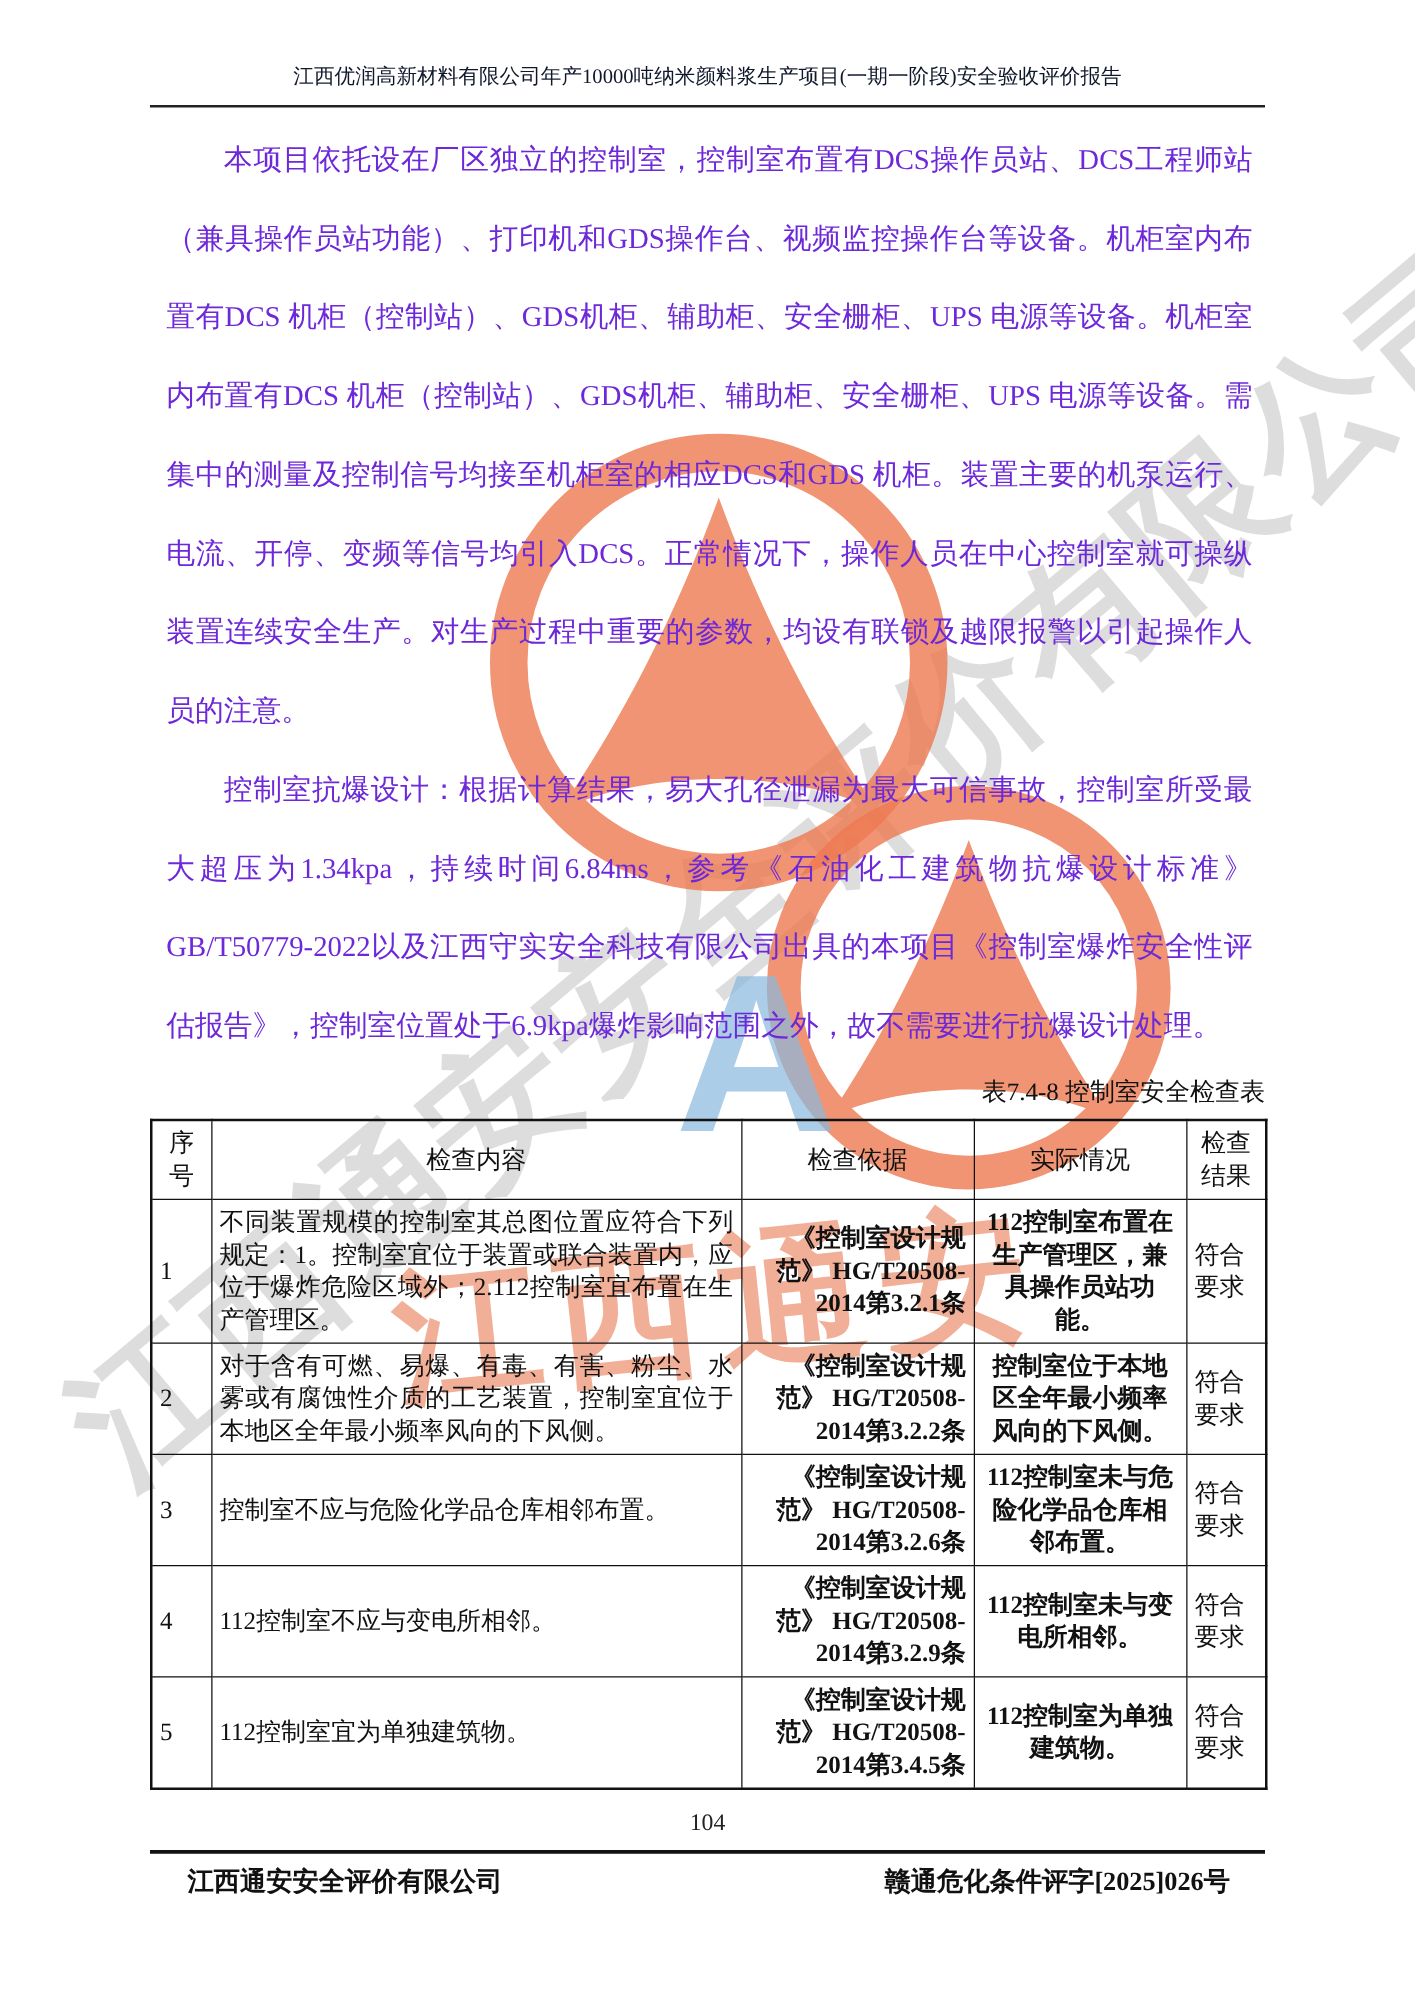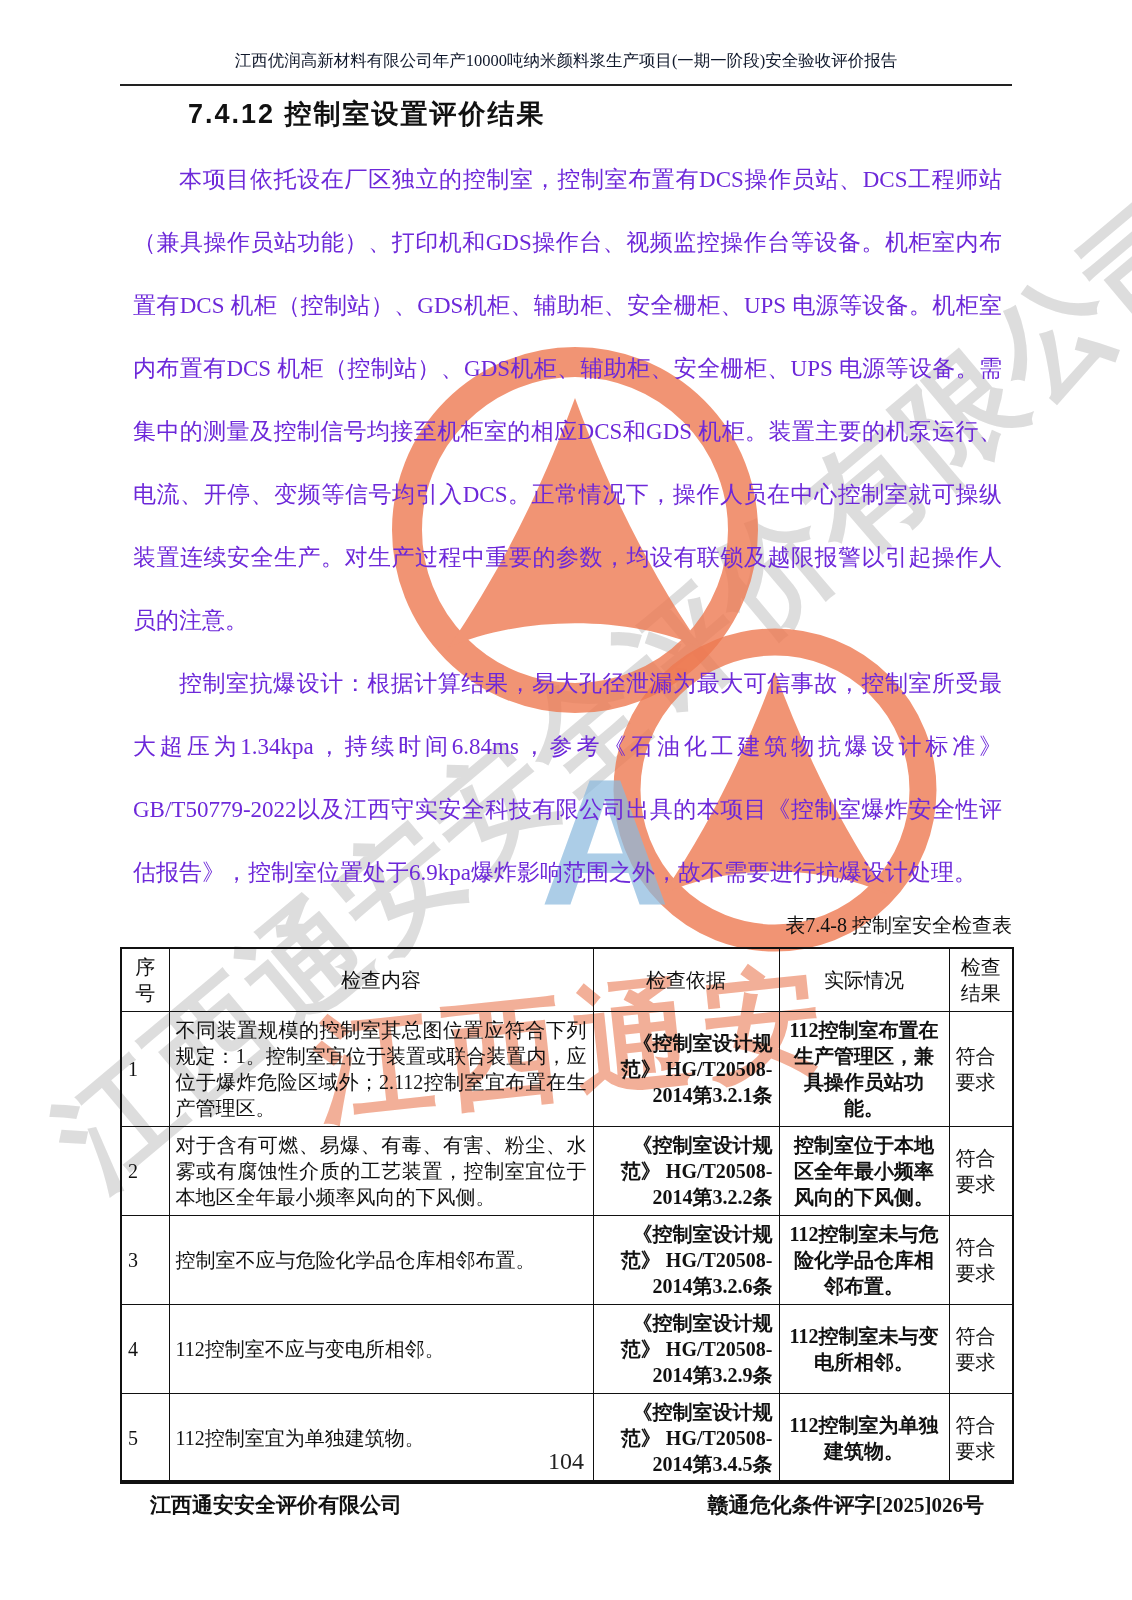--- a/index.html
+++ b/index.html
@@ -35,21 +35,21 @@
     font-size:20px; line-height:26px; vertical-align:middle; color:#111;
   }
   table.check-table th { text-align:center; font-weight:normal; height:50px; }
   td.c-no { text-align:left; padding-left:7px; }
   td.c-content { text-align:justify; padding-left:9px; }
   td.c-basis { text-align:right; font-weight:bold; }
   td.c-actual { text-align:center; font-weight:bold; }
   td.c-result { text-align:left; }
   .page-number {
     position:absolute; top:1448px; left:0; right:0; z-index:1;
-    text-align:center; font-size:24px; color:#222;
+    text-align:center; font-size:19px; color:#222;
   }
   .doc-footer {
     position:absolute; top:1480px; left:120px; width:892px; z-index:1;
     border-top:3px solid #111; padding:8px 28px 0 30px;
     display:flex; justify-content:space-between;
     font-size:21px; font-weight:bold; color:#111;
   }
 </style>
 </head>
 <body>
@@ -68,21 +68,20 @@
     </g>
     <text x="540" y="905" font-size="180" font-weight="bold" fill="#8ab9de" opacity="0.7" font-family="Liberation Sans, sans-serif">A</text>
     <text transform="translate(320,1112) rotate(-6)" font-size="118" font-weight="bold" letter-spacing="12" fill="#e96f45" opacity="0.55">江西通安</text>
   </svg>
 
   <div class="doc-header">
     <div>江西优润高新材料有限公司年产10000吨纳米颜料浆生产项目(一期一阶段)安全验收评价报告</div>
   </div>
 
   <div class="content">
-    <h2 class="heading">7.4.12 控制室设置评价结果</h2>
 
     <div class="body-text">
       <p>本项目依托设在厂区独立的控制室，控制室布置有DCS操作员站、DCS工程师站（兼具操作员站功能）、打印机和GDS操作台、视频监控操作台等设备。机柜室内布置有DCS 机柜（控制站）、GDS机柜、辅助柜、安全栅柜、UPS 电源等设备。机柜室内布置有DCS 机柜（控制站）、GDS机柜、辅助柜、安全栅柜、UPS 电源等设备。需集中的测量及控制信号均接至机柜室的相应DCS和GDS 机柜。装置主要的机泵运行、电流、开停、变频等信号均引入DCS。正常情况下，操作人员在中心控制室就可操纵装置连续安全生产。对生产过程中重要的参数，均设有联锁及越限报警以引起操作人员的注意。</p>
       <p>控制室抗爆设计：根据计算结果，易大孔径泄漏为最大可信事故，控制室所受最大超压为1.34kpa，持续时间6.84ms，参考《石油化工建筑物抗爆设计标准》GB/T50779-2022以及江西守实安全科技有限公司出具的本项目《控制室爆炸安全性评估报告》，控制室位置处于6.9kpa爆炸影响范围之外，故不需要进行抗爆设计处理。</p>
     </div>
 
     <div class="table-caption">表7.4-8 控制室安全检查表</div>
 
     <table class="check-table">
       <colgroup>

